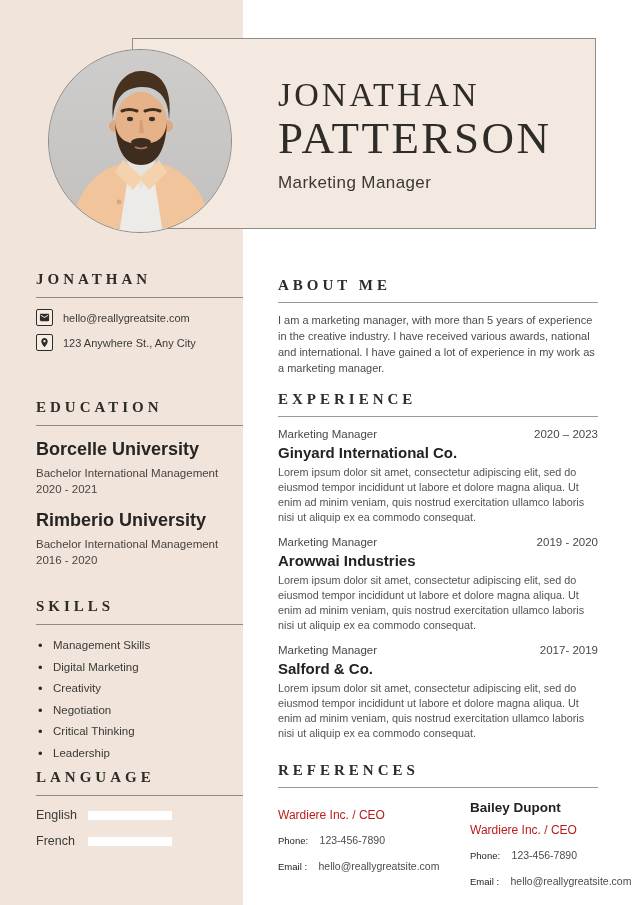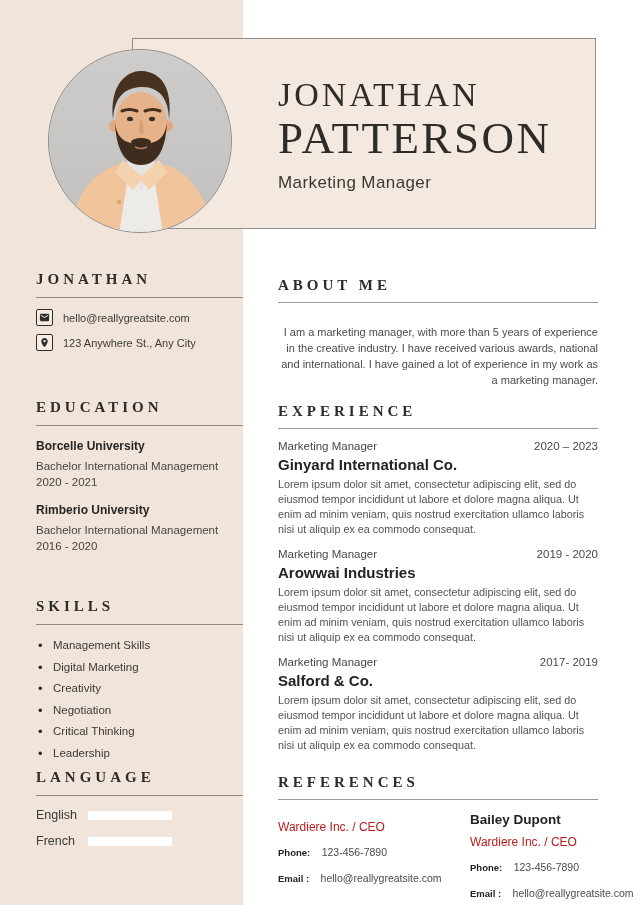--- a/index.html
+++ b/index.html
@@ -68,21 +68,21 @@
   .icon-box {
     width: 17px; height: 17px; flex: 0 0 17px;
     border: 1px solid #2e2c29; border-radius: 2px;
     display: flex; align-items: center; justify-content: center;
     background: #f5ece5;
   }
   .icon-box svg { width: 11px; height: 11px; fill: #2e2c29; }
   .contact-text { font-size: 11px; color: #3b3a37; margin-left: 10px; }
   
   .edu-entry { margin-top: 13px; }
-  .edu-school { font-size: 12px; font-weight: 700; color: #262523; }
+  .edu-school { font-size: 18px; font-weight: 700; color: #262523; }
   .edu-degree { font-size: 11.5px; color: #474543; line-height: 1.4; margin-top: 5px; }
   .edu-dates  { font-size: 11.5px; color: #474543; line-height: 1.4; }
   
   .skills-list { list-style: none; margin-top: 14px; }
   .skills-list li {
     font-size: 11.5px; color: #3b3a37; margin-bottom: 9.5px;
     padding-left: 17px; position: relative;
   }
   .skills-list li::before {
     content: "•"; position: absolute; left: 2px; top: -1px;
@@ -94,35 +94,35 @@
   .lang-name { font-size: 12.5px; color: #3b3a37; width: 52px; flex: 0 0 52px; }
   .lang-bar {
     width: 84px; height: 9px; background: #ffffff;
     overflow: hidden; position: relative;
   }
   .lang-fill { height: 100%; background: #2b2a27; }
   
   .main-col { position: absolute; left: 278px; top: 276px; width: 320px; }
   .main-rule { border: none; border-top: 1.5px solid #9a9894; margin-top: 7px; }
   .about-text {
-    font-size: 11px; color: #4c4b48; line-height: 16px; margin-top: 21px; text-align: right;
+    font-size: 11px; color: #4c4b48; line-height: 16px; margin-top: 9px;
   }
   .sec-experience { margin-top: 14px; }
   .job { margin-top: 10px; margin-bottom: 8px; }
   .job-head { display: flex; justify-content: space-between; align-items: baseline; }
   .job-title { font-size: 11.5px; color: #4a4846; line-height: 14px; }
   .job-dates { font-size: 11.5px; color: #4a4846; line-height: 14px; }
   .job-company { font-size: 15px; font-weight: 700; color: #242320; margin-top: 3px; }
   .job-desc { font-size: 10.8px; color: #55534f; line-height: 15px; margin-top: 4px; }
   .sec-references { margin-top: 20px; }
   .ref-grid { display: grid; grid-template-columns: 192px 1fr; margin-top: 12px; }
   .ref-name { font-size: 13.5px; font-weight: 700; color: #242320; }
   .ref-role { font-size: 12px; color: #b91c1c; margin-top: 8px; }
   .ref-row { margin-top: 8px; white-space: nowrap; }
-  .ref-label { font-size: 9.5px; font-weight: 700; color: #242320; margin-right: 7px; }
+  .ref-label { font-size: 9.5px; font-weight: 400; color: #242320; margin-right: 7px; }
   .ref-value { font-size: 10.5px; color: #4c4b48; }
 </style>
 </head>
 <body>
 
 <div class="page">
 
   <div class="sidebar-bg"></div>
 
   <div class="header-box"></div>

